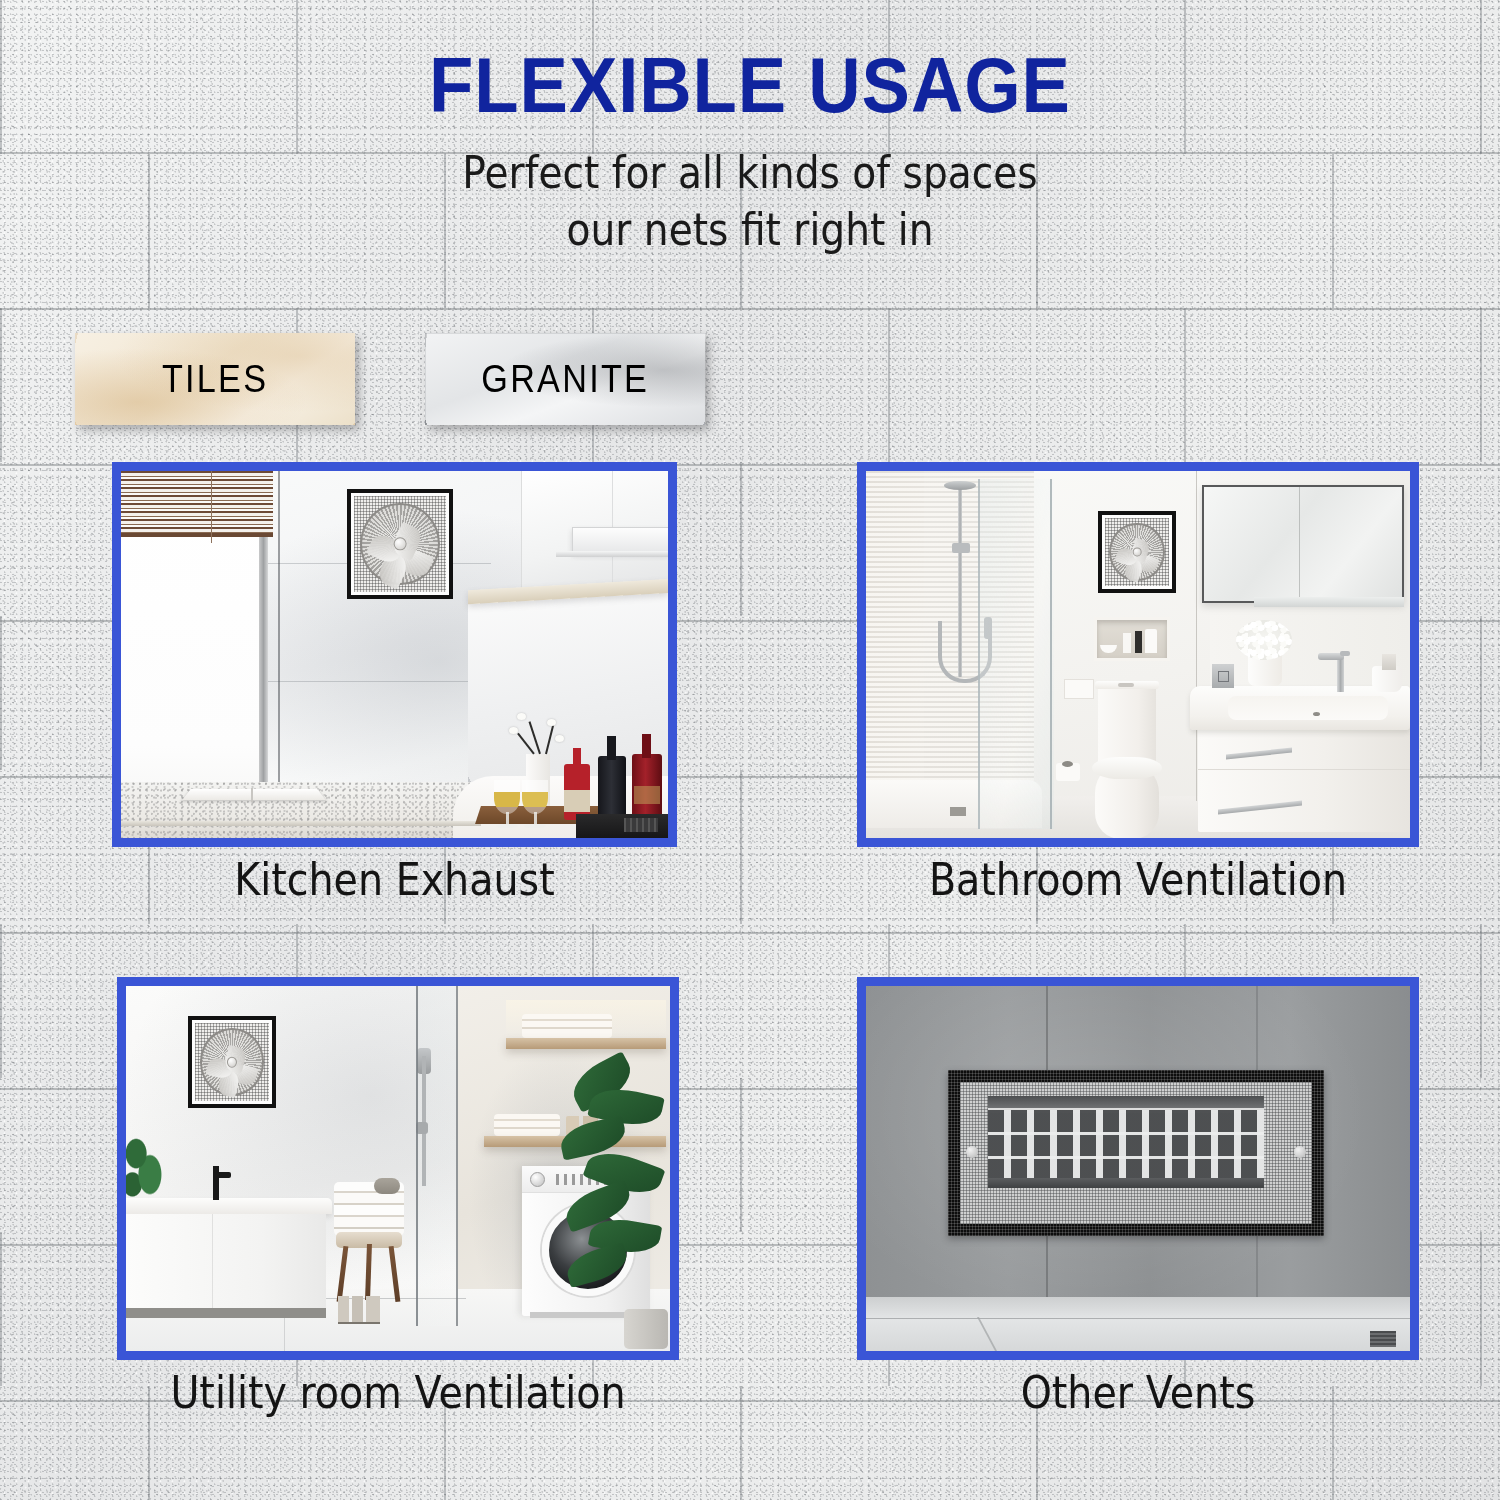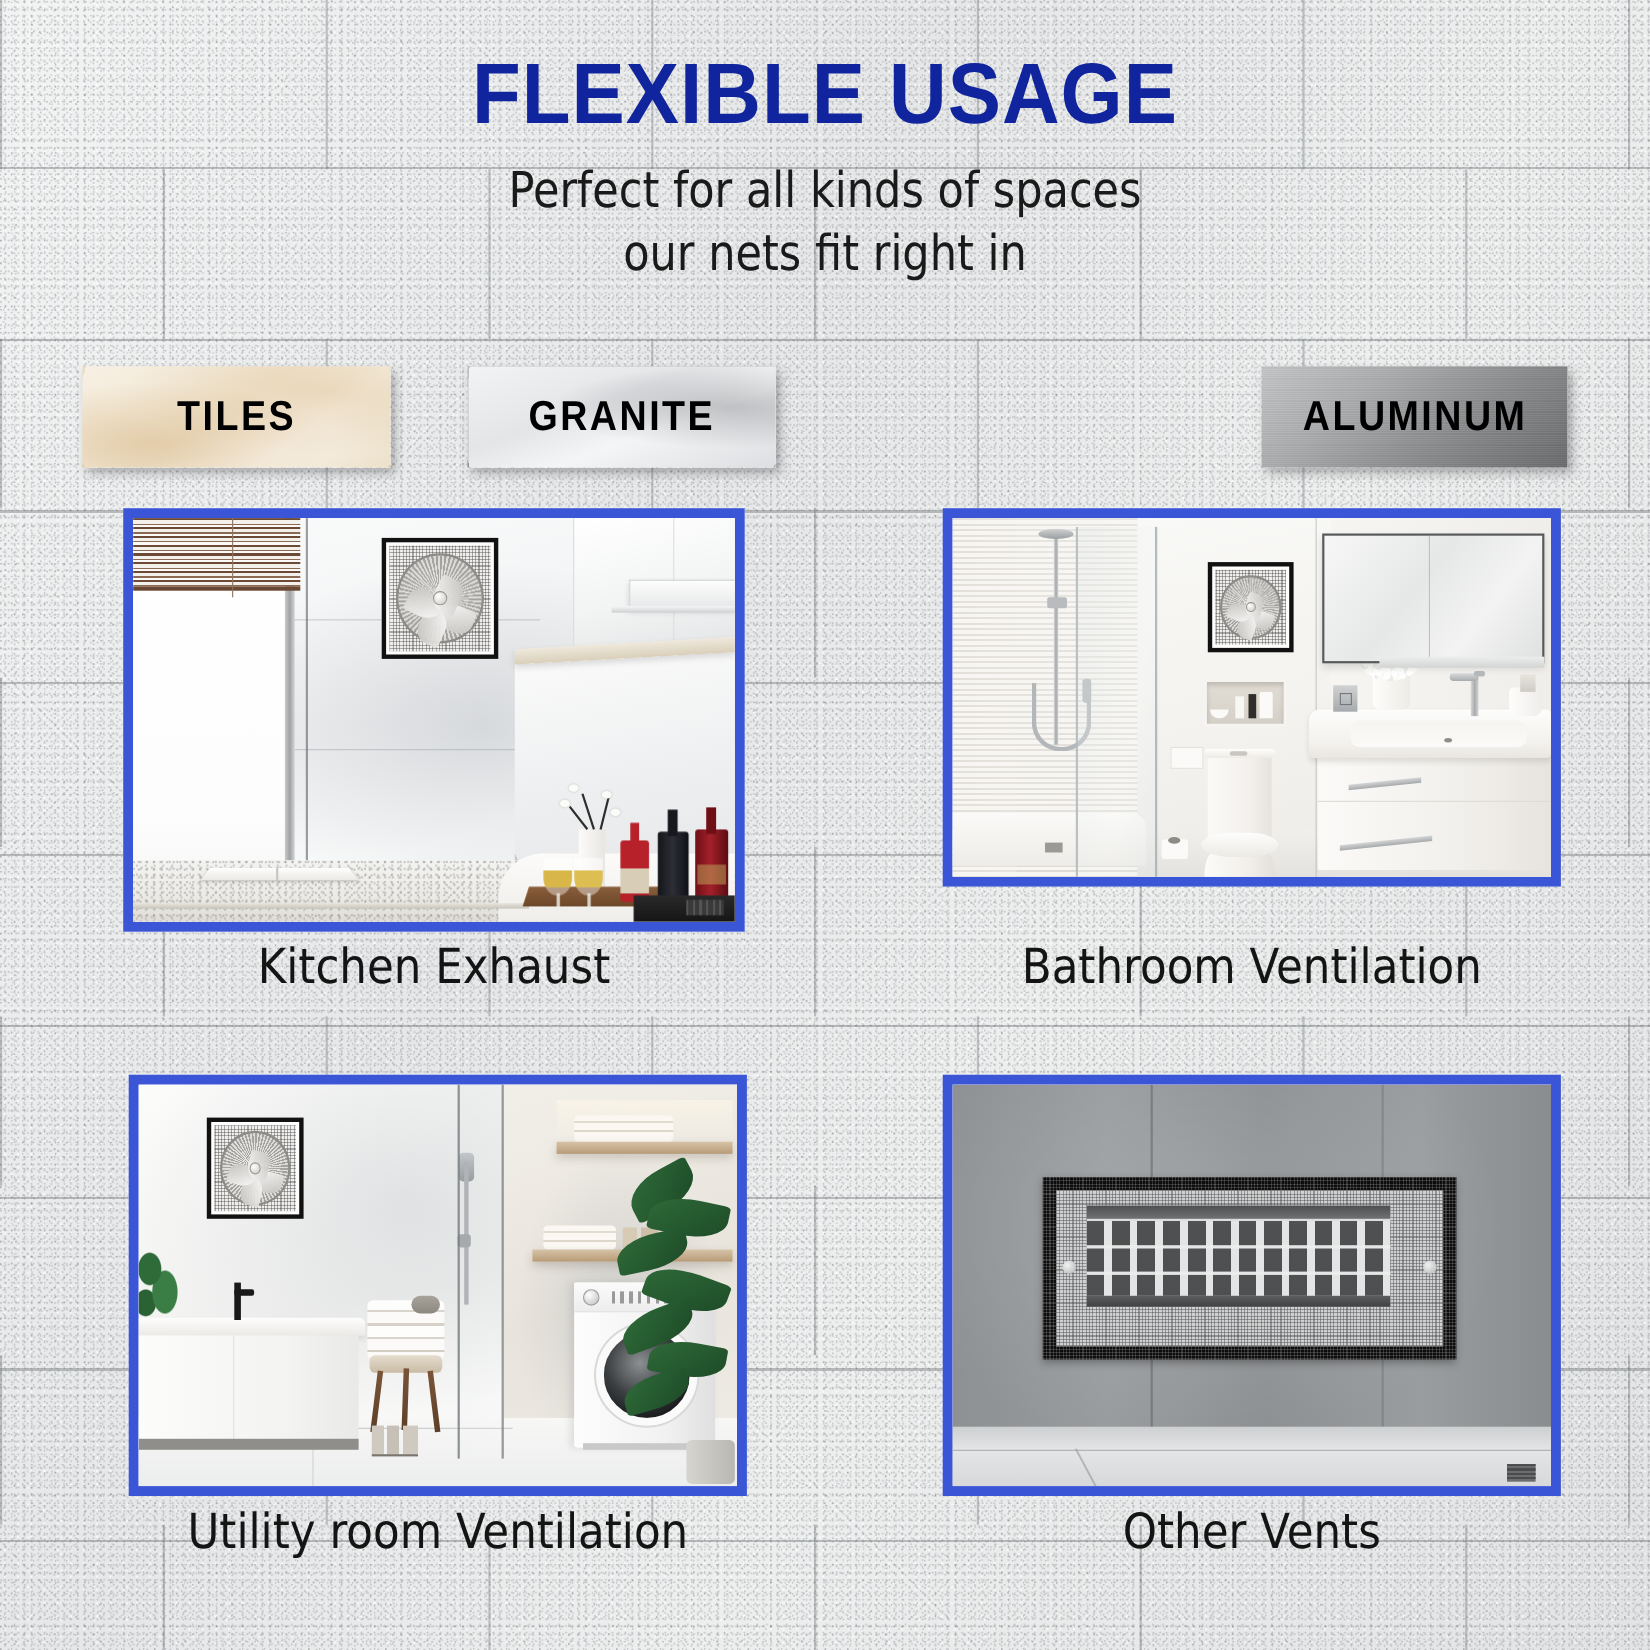--- a/index.html
+++ b/index.html
@@ -63,21 +63,21 @@
     font-family:"DejaVu Sans", sans-serif;
     font-size:45px;
     line-height:1.28;
     color:#1a1a1a;
     transform:scaleX(0.87);
   }
   #subtitle span{display:block;}
 
   
   #badges{
-    position:absolute;top:333px;left:0;width:1500px;height:96px;font-weight:bold;
+    position:absolute;top:333px;left:0;width:1500px;height:96px;
   }
   .badge{
     position:absolute;top:0;height:92px;
     box-shadow:4px 5px 9px rgba(40,42,45,.34);
     display:flex;align-items:center;justify-content:center;
     overflow:hidden;
   }
   .badge-label{
     position:relative;z-index:3;
     font-family:"Liberation Sans", sans-serif;
@@ -264,21 +264,21 @@
   #k-bot-bur{position:absolute;right:6px;bottom:14px;width:30px;height:70px;
     background:linear-gradient(to right,#6e0f16,#a3212a 45%,#5d0c12);border-radius:3px;}
   #k-bot-bur-neck{position:absolute;right:17px;bottom:80px;width:9px;height:24px;background:#6e0f16;}
   #k-bot-bur-label{position:absolute;right:8px;bottom:34px;width:26px;height:18px;background:rgba(190,160,90,.55);}
   
   #k-fan{left:226px;top:18px;width:106px;height:110px;}
 
   
   
   
-  #card-bath{left:857px;top:462px;width:562px;height:344px;}
+  #card-bath{left:857px;top:462px;width:562px;height:385px;}
   #b-wall{position:absolute;inset:0;background:linear-gradient(168deg,#fafaf8 0%,#f3f2ef 55%,#eceae6 100%);}
   #b-wall-right{position:absolute;right:0;top:0;width:200px;height:100%;
     background:linear-gradient(to right,#f6f5f2,#efeeea);}
   #b-corner{position:absolute;left:330px;top:0;width:1px;height:330px;background:rgba(190,188,183,.8);}
   #b-floor{position:absolute;left:0;bottom:0;width:100%;height:42px;
     background:linear-gradient(to bottom,#f1efec,#e4e2de);}
   
   #b-shower-wall{position:absolute;left:0;top:0;width:168px;height:352px;
     background:repeating-linear-gradient(to bottom,
       rgba(216,212,205,.55) 0 2px, rgba(248,246,242,.95) 2px 5px);}
@@ -600,23 +600,20 @@
 
   <div class="badge" id="badge-tiles">
     <span class="badge-label">TILES</span>
   </div>
 
   <div class="badge" id="badge-granite">
     <span class="badge-label">GRANITE</span>
   </div>
 
 
-  <div class="badge" id="badge-aluminum">
-    <span class="badge-label">ALUMINUM</span>
-  </div>
 
 </div>
 
 <div class="card" id="card-kitchen">
   <div class="frame">
     <div class="scene">
       <div id="k-wall"></div>
       <div id="k-grout-h1"></div>
       <div id="k-grout-h2"></div>
       <div id="k-grout-v2"></div>

